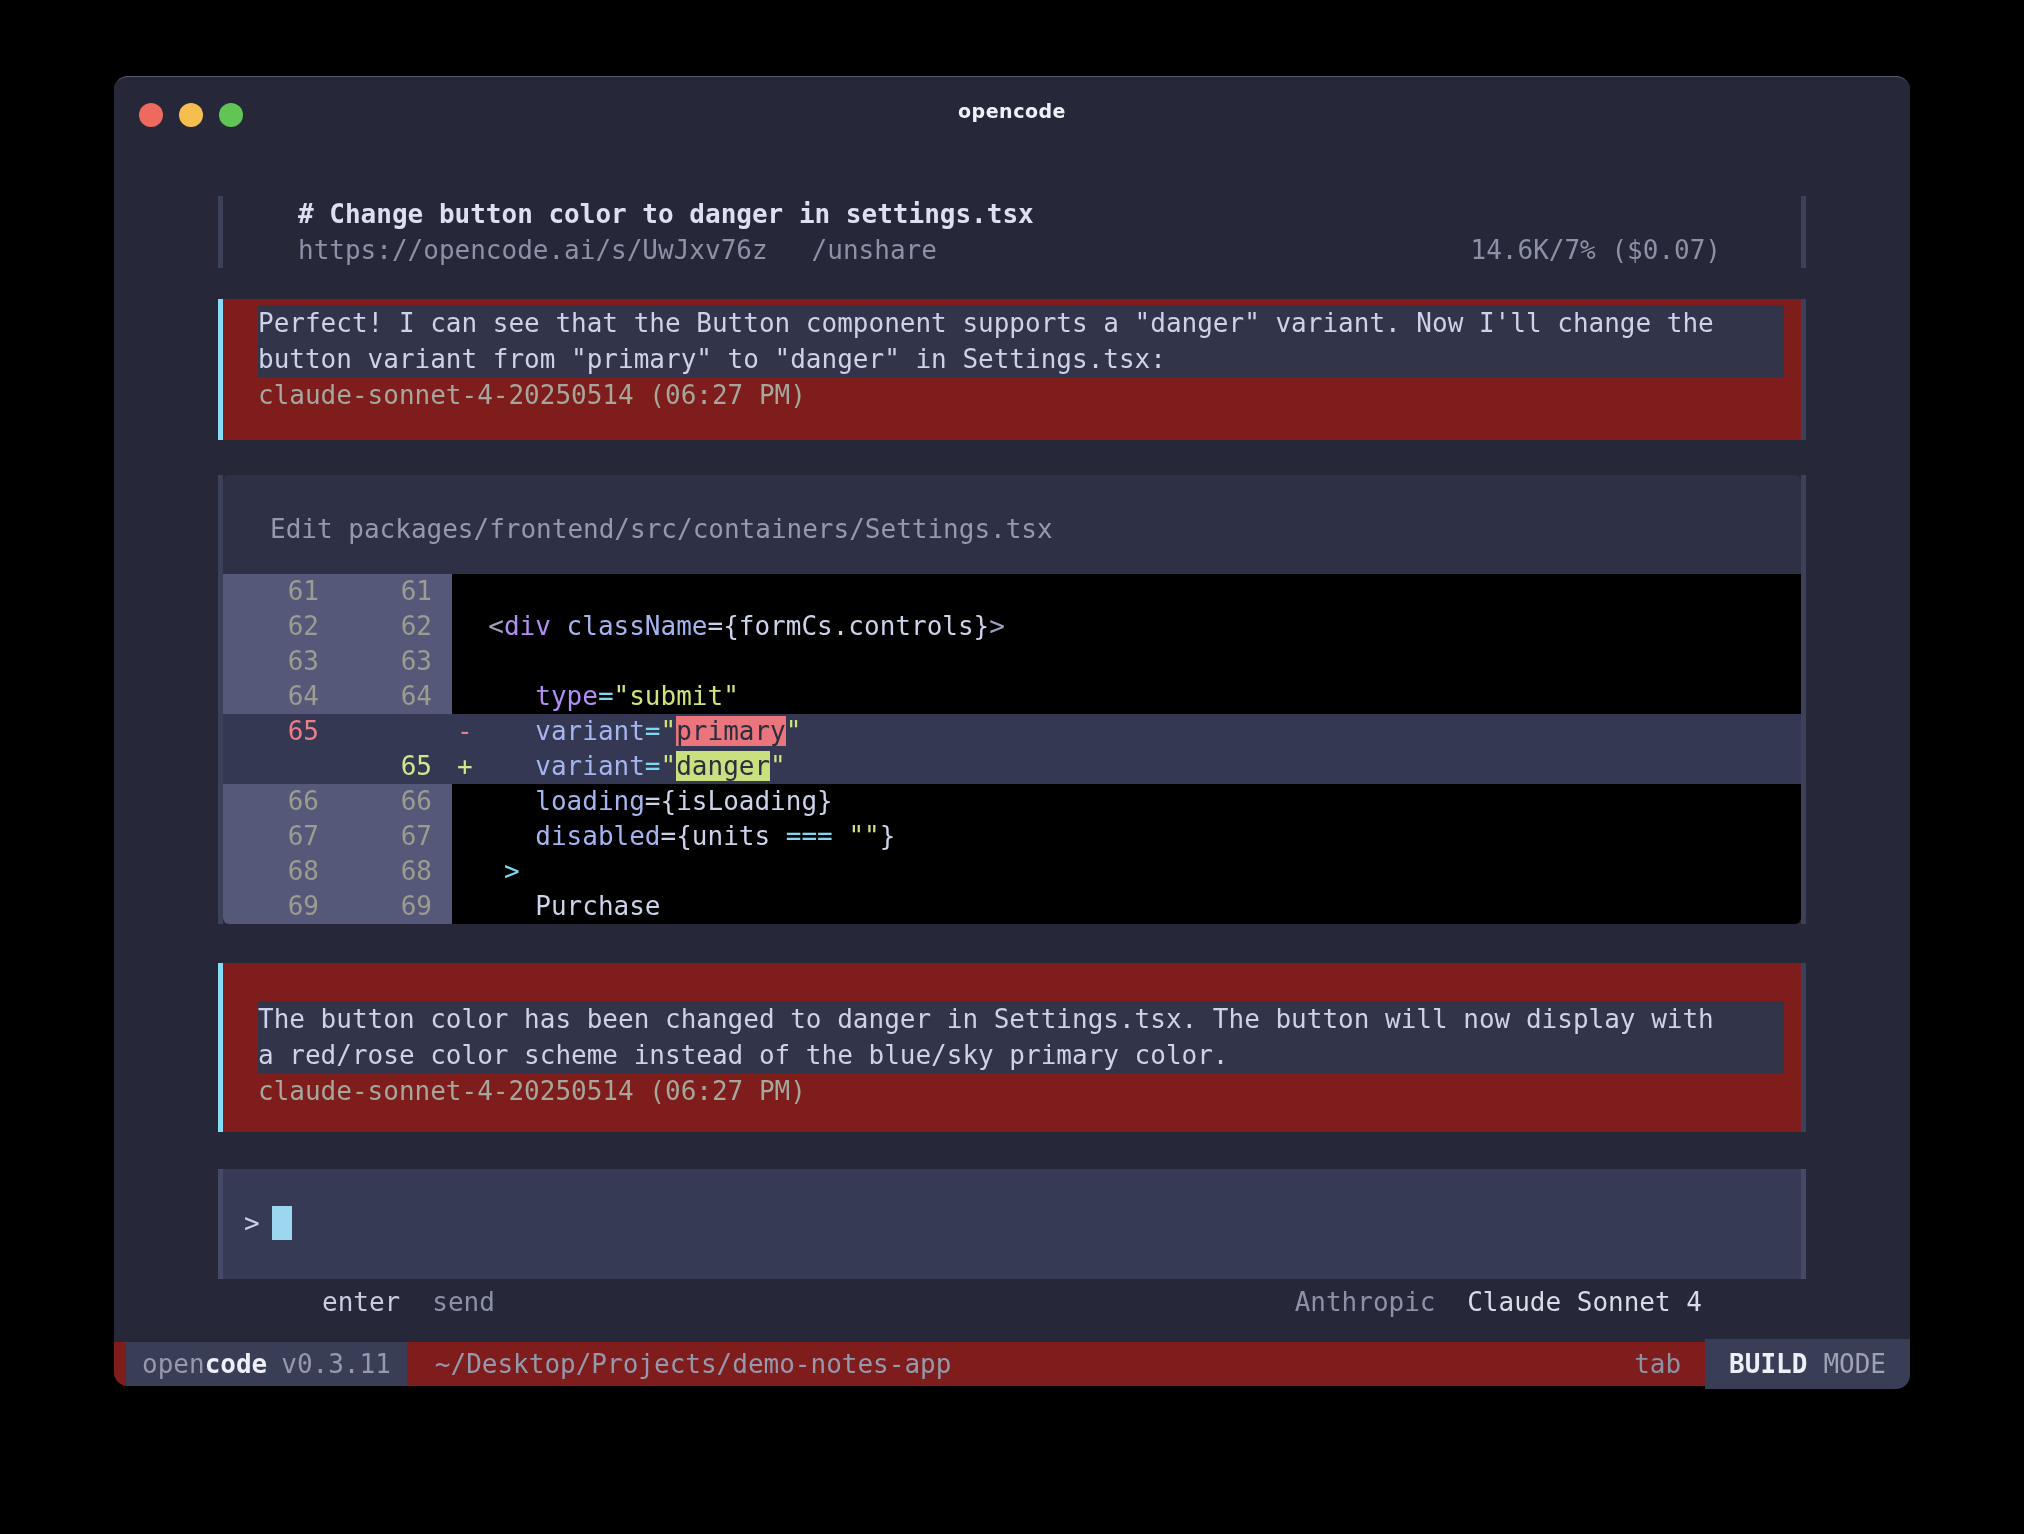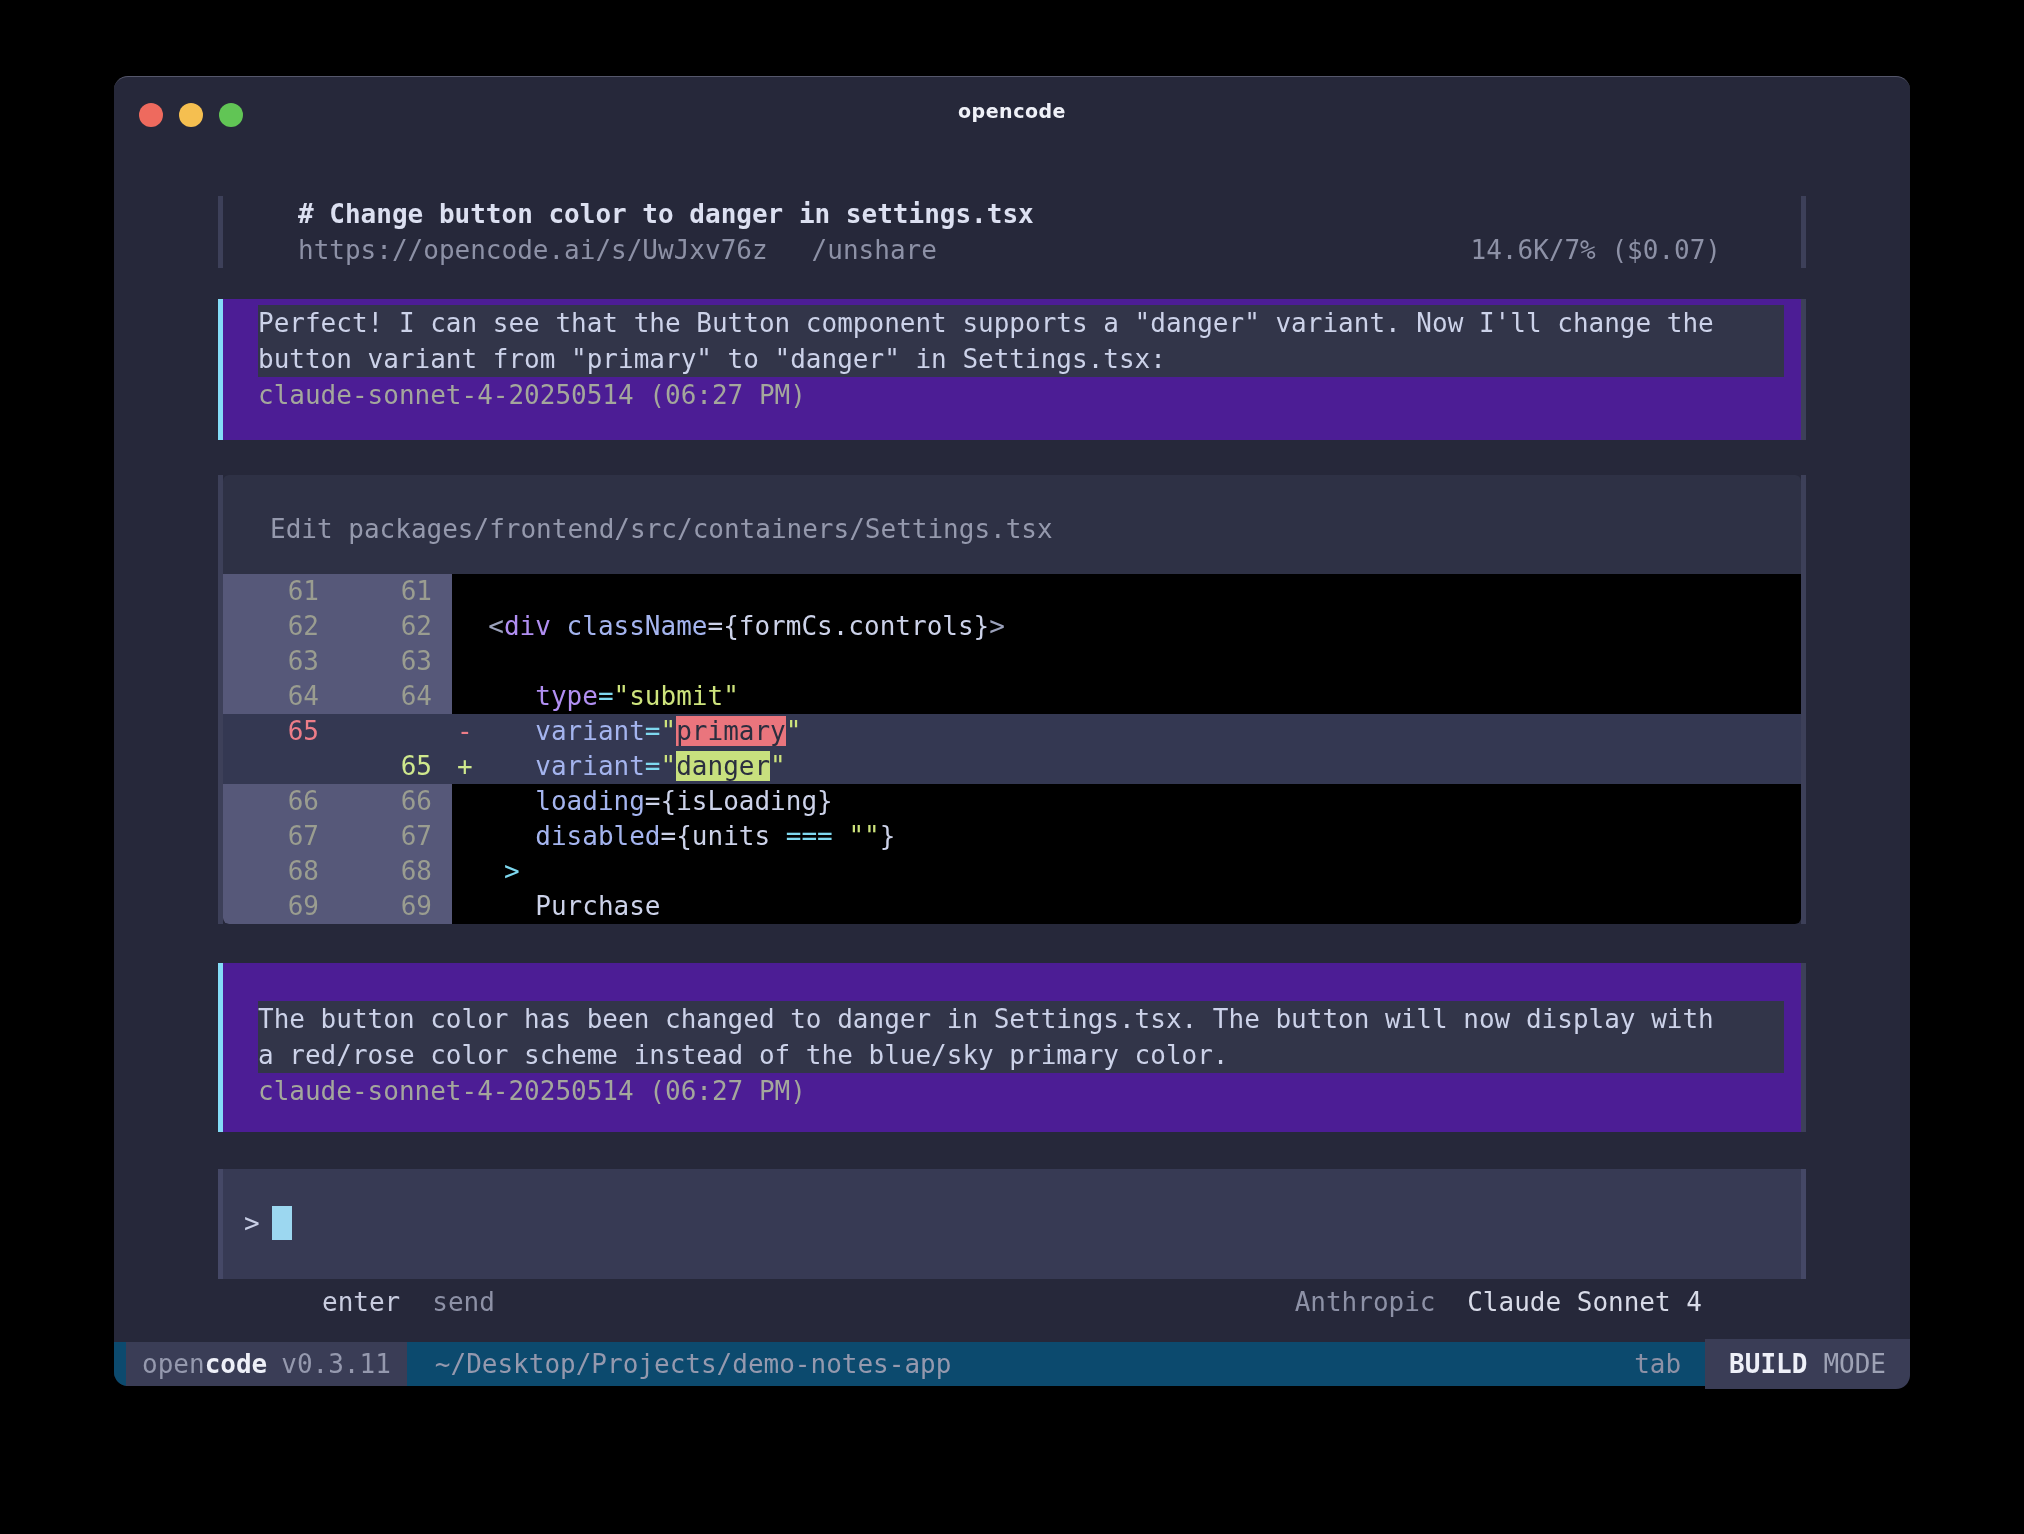--- a/index.html
+++ b/index.html
@@ -38,21 +38,21 @@
   
   .header-block { margin-top: 55px; height:72px;gap:40px; }
   .header-block .block-body { padding: 0 40px 0 35px; }
   .h-title { font-weight:bold; color:#dce0f1; }
   .h-sub { display:flex; color:#8d91a6; }
   .h-unshare { margin-left:44px; }
   .h-tokens { margin-left:auto; }
 
   
   .msg { background:transparent; }
-  .msg .block-body { background:#4c1d95; padding: 6px 17px 0 35px; }
+  .msg .block-body { background:#7f1d1d; padding: 6px 17px 0 35px; }
   .msg.msg-1 { margin-top:31px; height:141px; }
   .msg.msg-2 { margin-top:39px; height:169px; }
   .msg.msg-2 .block-body { padding-top:38px; }
   .para { background:#323549; }
   .msg-meta { color:#a4a79c; }
 
   
   .edit-card { margin-top:35px; height:449px; }
   .edit-card .block-body { background:#2e3145; border-radius:6px; overflow:hidden; }
   .edit-title { padding: 36px 0 0 47px; color:#9599ad; }
@@ -90,21 +90,21 @@
   .hint-row { display:flex; margin: 5px 104px 0; font-size:26px; line-height:36px; }
   .hint-key { color:#c9cde0; }
   .hint-label { color:#8d91a6; margin-left:32px; }
   .hint-right { margin-left:auto; }
   .provider { color:#8d91a6; }
   .model-name { color:#d8dbe8; margin-left:16px; }
 
   
   .statusbar {
     position:absolute; left:0; right:0; bottom:0; height:44px;
-    background:#0c4a6e; border-radius: 0 0 14px 14px;
+    background:#7f1d1d; border-radius: 0 0 14px 14px;
     display:flex; align-items:center; padding-left:12px;
     font-size:26px; line-height:44px; color:#9599ae;
   }
   .chip { background:#3a3d56; height:44px; display:flex; align-items:center; padding:0 16px; }
   .app-suffix { color:#eef0f8; font-weight:bold; }
   .sb-version { margin-left:14px; }
   .sb-path { margin-left:28px; color:#9599ae; }
   .sb-right { margin-left:auto; display:flex; align-items:center; height:44px; }
   .sb-tab { color:#8d91a6; margin-right:24px; }
   .mode-chip { background:#3a3d56; height:50px; display:flex; align-items:center; padding:0 24px; border-radius:0 0 14px 0; }

